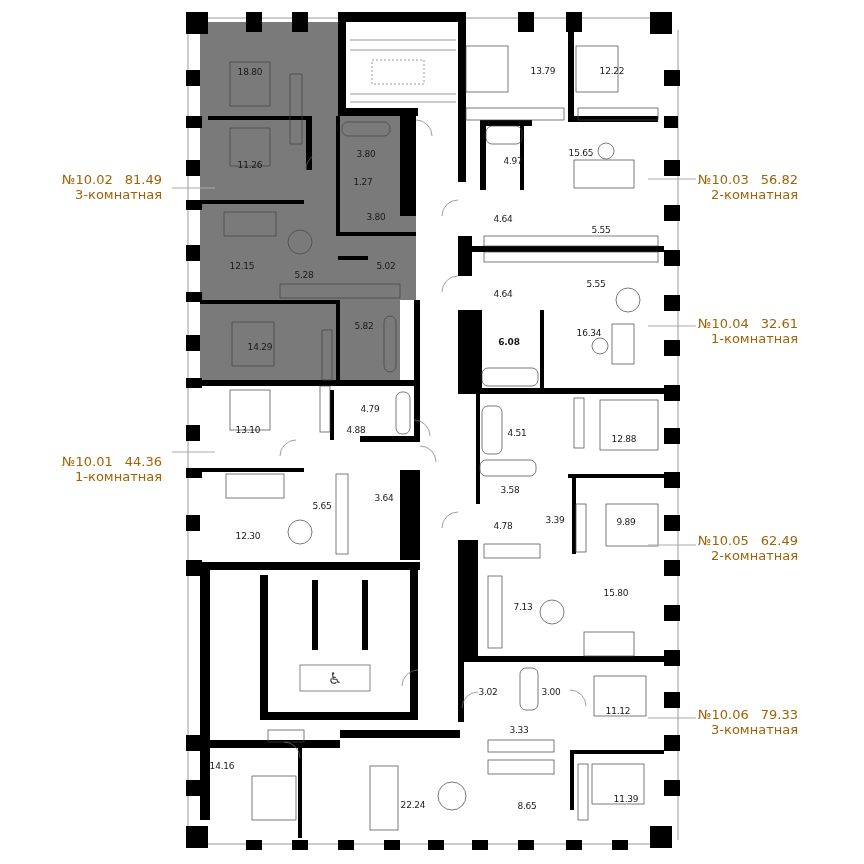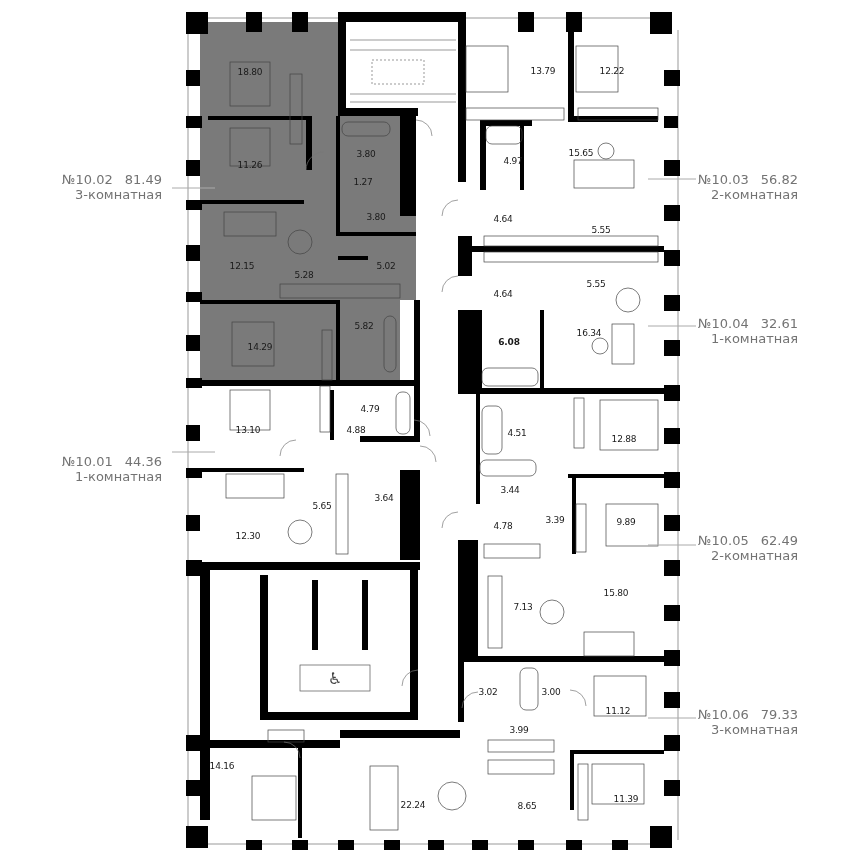--- a/index.html
+++ b/index.html
@@ -1,19 +1,19 @@
 <!DOCTYPE html>
 <html><head>
 <meta charset="utf-8">
 <style>
   html, body { margin: 0; padding: 0; background: #ffffff; }
   body { width: 864px; height: 864px; position: relative; overflow: hidden; font-family: "DejaVu Sans", sans-serif; }
   #plan { position: absolute; left: 0; top: 0; width: 864px; height: 864px; }
   .lbl { position: absolute; font-size: 9px; color: #1a1a1a; white-space: nowrap; transform: translate(-50%, -50%); letter-spacing: -0.2px; }
-  .apt { position: absolute; color: #737373; font-size: 13px; line-height: 15px; }
+  .apt { position: absolute; color: #a16207; font-size: 13px; line-height: 15px; }
   .apt .row1 { display: flex; align-items: baseline; gap: 6px; }
   .apt .sep { width: 1px; height: 12px; background: #999; display: inline-block; }
   .apt.left { text-align: right; }
   .apt.right { text-align: right; }
   .apt .type { display: block; }
   .apt.left .row1 { justify-content: flex-end; }
   .apt.right .row1 { justify-content: flex-start; }
 </style>
 </head>
 <body>
@@ -315,27 +315,27 @@
 
 <span class="lbl" style="left:248px;top:430px;">13.10</span>
 <span class="lbl" style="left:370px;top:409px;">4.79</span>
 <span class="lbl" style="left:356px;top:430px;">4.88</span>
 <span class="lbl" style="left:322px;top:506px;">5.65</span>
 <span class="lbl" style="left:384px;top:498px;">3.64</span>
 <span class="lbl" style="left:248px;top:536px;">12.30</span>
 
 <span class="lbl" style="left:517px;top:433px;">4.51</span>
 <span class="lbl" style="left:624px;top:439px;">12.88</span>
-<span class="lbl" style="left:510px;top:490px;">3.44</span>
+<span class="lbl" style="left:510px;top:490px;">3.58</span>
 <span class="lbl" style="left:503px;top:526px;">4.78</span>
 <span class="lbl" style="left:555px;top:520px;">3.39</span>
 <span class="lbl" style="left:626px;top:522px;">9.89</span>
 <span class="lbl" style="left:523px;top:607px;">7.13</span>
 <span class="lbl" style="left:616px;top:593px;">15.80</span>
 
 <span class="lbl" style="left:488px;top:692px;">3.02</span>
 <span class="lbl" style="left:551px;top:692px;">3.00</span>
 <span class="lbl" style="left:618px;top:711px;">11.12</span>
-<span class="lbl" style="left:519px;top:730px;">3.99</span>
+<span class="lbl" style="left:519px;top:730px;">3.33</span>
 <span class="lbl" style="left:527px;top:806px;">8.65</span>
 <span class="lbl" style="left:626px;top:799px;">11.39</span>
 <span class="lbl" style="left:222px;top:766px;">14.16</span>
 <span class="lbl" style="left:413px;top:805px;">22.24</span>
 
 </body></html>

